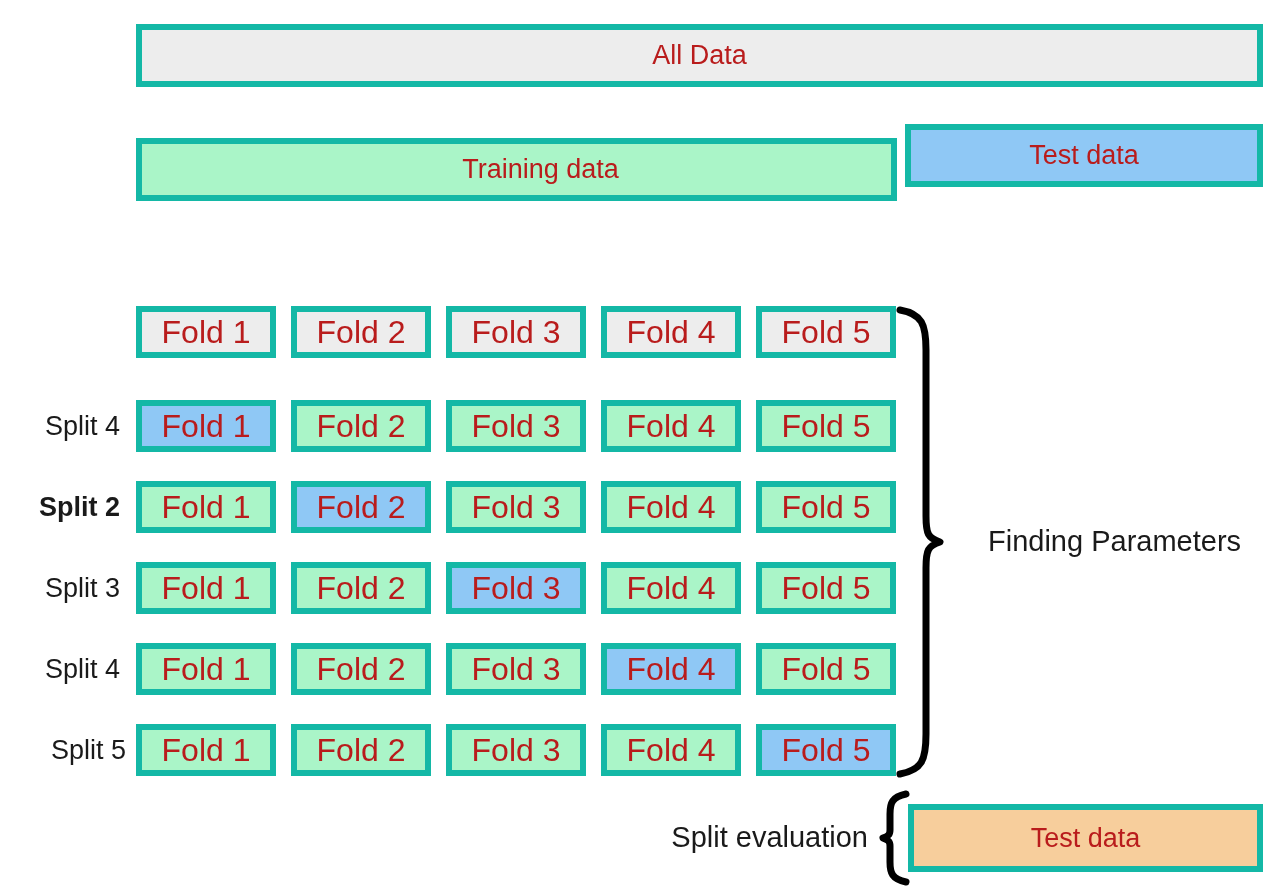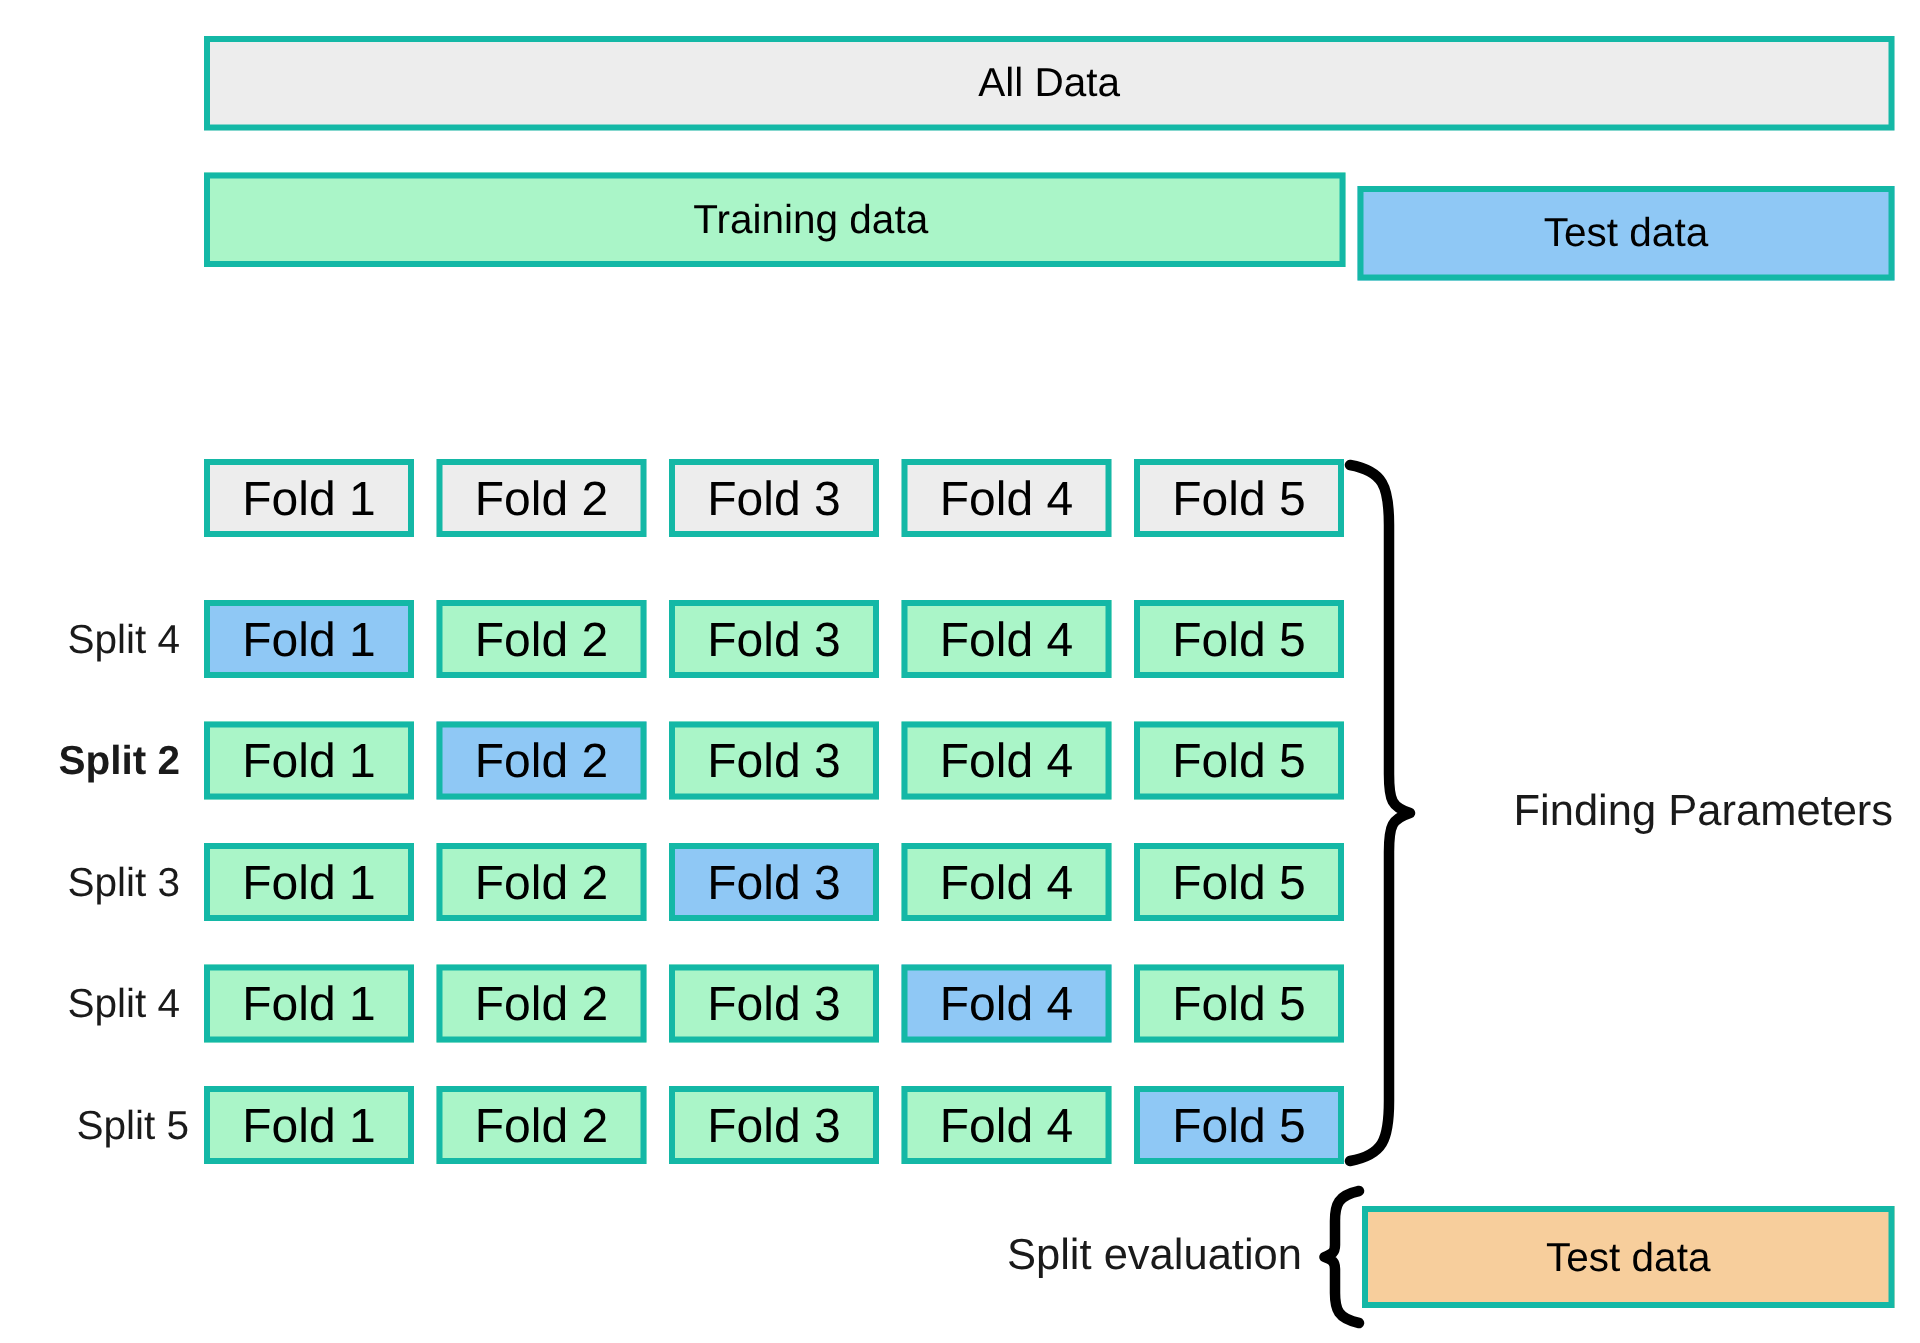--- a/index.html
+++ b/index.html
@@ -17,37 +17,37 @@
   #canvas {
     position: relative;
     width: 1280px;
     height: 895px;
   }
 
   
   .box {
     position: absolute;
     box-sizing: border-box;
-    border: 4px solid #14b8a6;
+    border: 6px solid #14b8a6;
     display: flex;
     align-items: center;
     justify-content: center;
     font-size: 27px;
     line-height: 1;
-    color: #000000;
+    color: #b91c1c;
     white-space: nowrap;
   }
   .fill-grey  { background: #ededed; }
   .fill-green { background: #aaf5c8; }
   .fill-blue  { background: #8fc8f5; }
   .fill-orange{ background: #f7ce9c; }
 
   
   #bar-all-data     { left: 136px; top: 24px;  width: 1127px; height: 63px; }
-  #bar-training     { left: 136px; top: 115px; width: 761px;  height: 63px; padding-left: 48px; }
+  #bar-training     { left: 136px; top: 138px; width: 761px;  height: 63px; padding-left: 48px; }
   #bar-test-top     { left: 905px; top: 124px; width: 358px;  height: 63px; }
 
   
   .fold-cell {
     width: 140px;
     height: 52px;
     font-size: 32px;
   }
   .split-label {
     position: absolute;
@@ -68,21 +68,20 @@
   #brace-final  { left: 880px; top: 790px; }
 
   #label-finding-parameters {
     position: absolute;
     left: 988px;
     top: 524px;
     font-size: 29px;
     line-height: 34px;
     white-space: nowrap;
     color: #1a1a1a;
-    margin-left: 21px;
   }
   #label-final-evaluation {
     position: absolute;
     left: 468px;
     top: 820px;
     width: 400px;
     text-align: right;
     font-size: 29px;
     line-height: 34px;
     white-space: nowrap;

